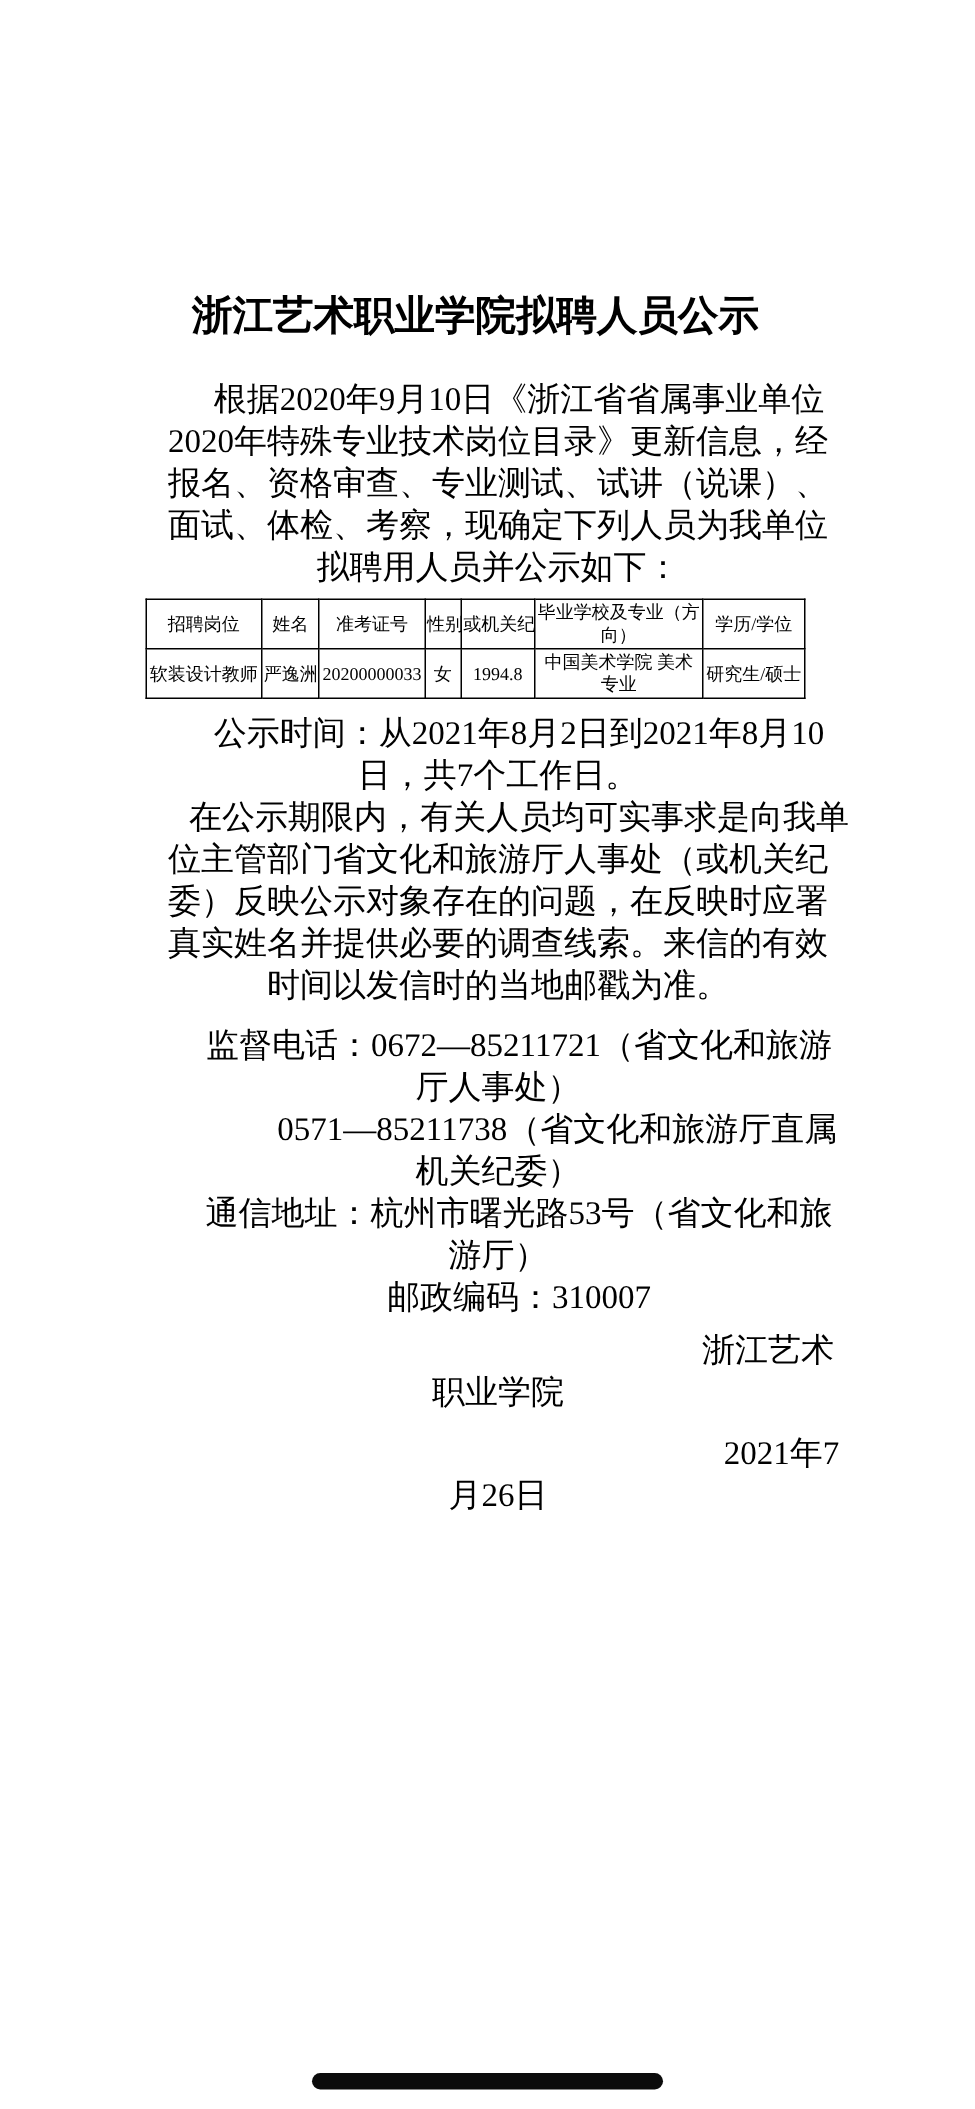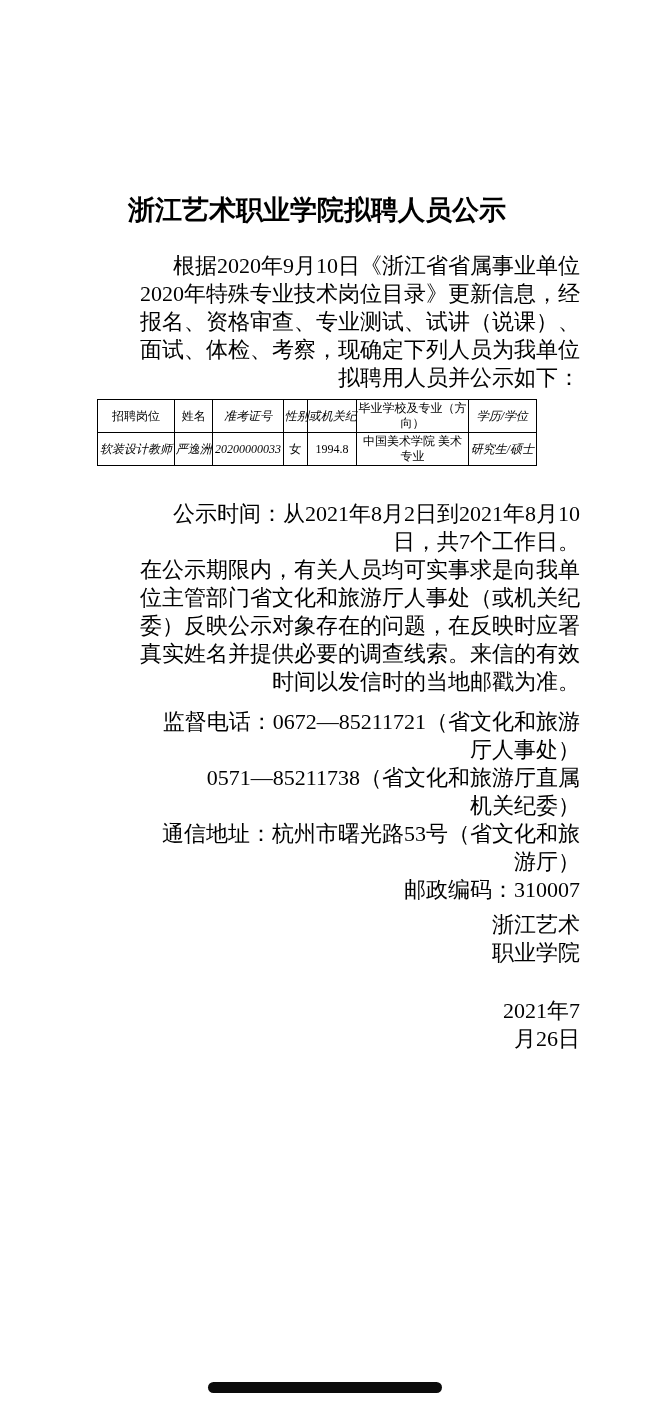--- a/index.html
+++ b/index.html
@@ -23,51 +23,51 @@
     font-weight: bold;
     text-align: center;
     width: 466px;
     margin: 0 0 26px 0;
   }
   p {
     font-size: 22px;
     line-height: 28px;
     margin: 0;
     white-space: pre-wrap;
-    text-align: right;
+    text-align: center;
     letter-spacing: 0;
   }
   .indent { text-indent: 28px; }
   .intro { margin-bottom: 7px; }
   table.candidates {
     border-collapse: collapse;
     table-layout: fixed;
     width: 440px;
-    margin: 0 0 34px 13px;
+    margin: 0 0 9px 13px;
     font-size: 12px;
   }
   table.candidates th, table.candidates td {
     border: 1px solid #000000;
     text-align: center;
     vertical-align: middle;
     padding: 1px;
     line-height: 15px;
     font-weight: normal;
     overflow: visible;
   }
   table.candidates th { height: 29px; }
   table.candidates td { height: 30px; }
-  .nowrap { white-space: nowrap; font-style: italic; }
+  .nowrap { white-space: nowrap; }
   .c1 { width: 17.5%; } .c2 { width: 8.8%; } .c3 { width: 16%; }
   .c4 { width: 5.5%; }  .c5 { width: 11.2%; } .c6 { width: 25.5%; }
   .c7 { width: 15.5%; }
   .phone1 { margin-top: 12px; }
   .phone2 { text-indent: 79px; }
   .sig-org { margin-top: 9px; text-indent: 360px; font-family: Liberation Mono, monospace; }
-  .sig-date { margin-top: 28px; text-indent: 378px; }
+  .sig-date { margin-top: 11px; text-indent: 378px; }
   .home-indicator {
     position: absolute;
     left: 208px;
     top: 1382px;
     width: 234px;
     height: 11px;
     border-radius: 6px;
     background: #0b0b0b;
   }
 </style>

